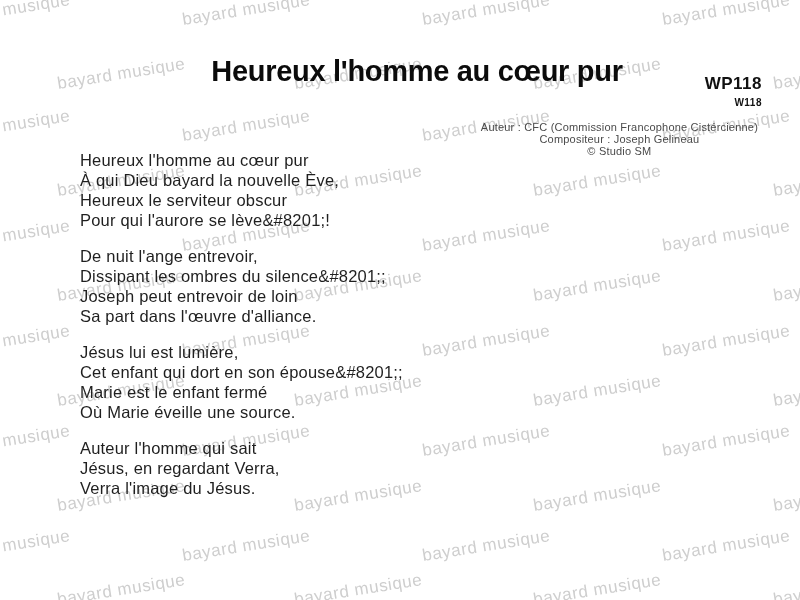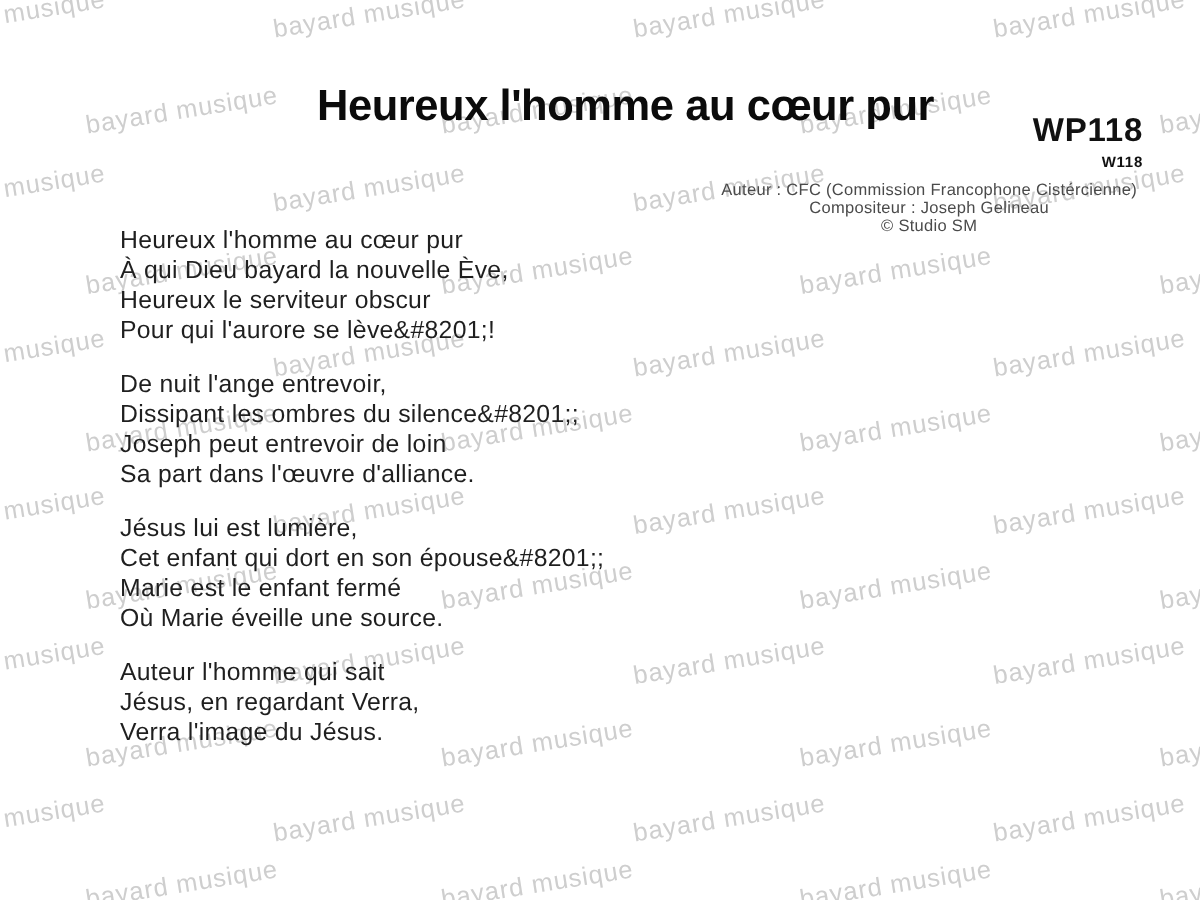--- a/index.html
+++ b/index.html
@@ -12,21 +12,21 @@
     position:absolute;color:#cecece;font-size:17px;letter-spacing:.6px;
     white-space:nowrap;transform:rotate(-9deg);transform-origin:left bottom;
     user-select:none;
   }
   .title{
     position:absolute;top:36px;left:0;width:800px;box-sizing:border-box;
     padding-left:34px;text-align:center;font-size:29px;font-weight:bold;
     color:#0b0b0b;letter-spacing:-0.3px;z-index:2;
   }
   .codes{position:absolute;top:74px;right:38px;text-align:right;z-index:2;color:#111;}
-  .code-wp{font-size:22px;font-weight:bold;letter-spacing:.5px;text-align:center;}
+  .code-wp{font-size:17px;font-weight:bold;letter-spacing:.5px;text-align:center;}
   .code-w{font-size:10px;font-weight:bold;margin-top:3px;letter-spacing:.5px;}
   .credits{
     position:absolute;top:122px;right:42px;text-align:center;z-index:2;
     font-size:11px;line-height:11.5px;color:#4a4a4a;letter-spacing:.2px;
   }
   .credits div{margin-bottom:0.5px;}
   .lyrics{
     position:absolute;left:80px;top:150px;z-index:2;
     font-size:16.5px;line-height:20px;color:#1f1f1f;letter-spacing:.2px;
   }

